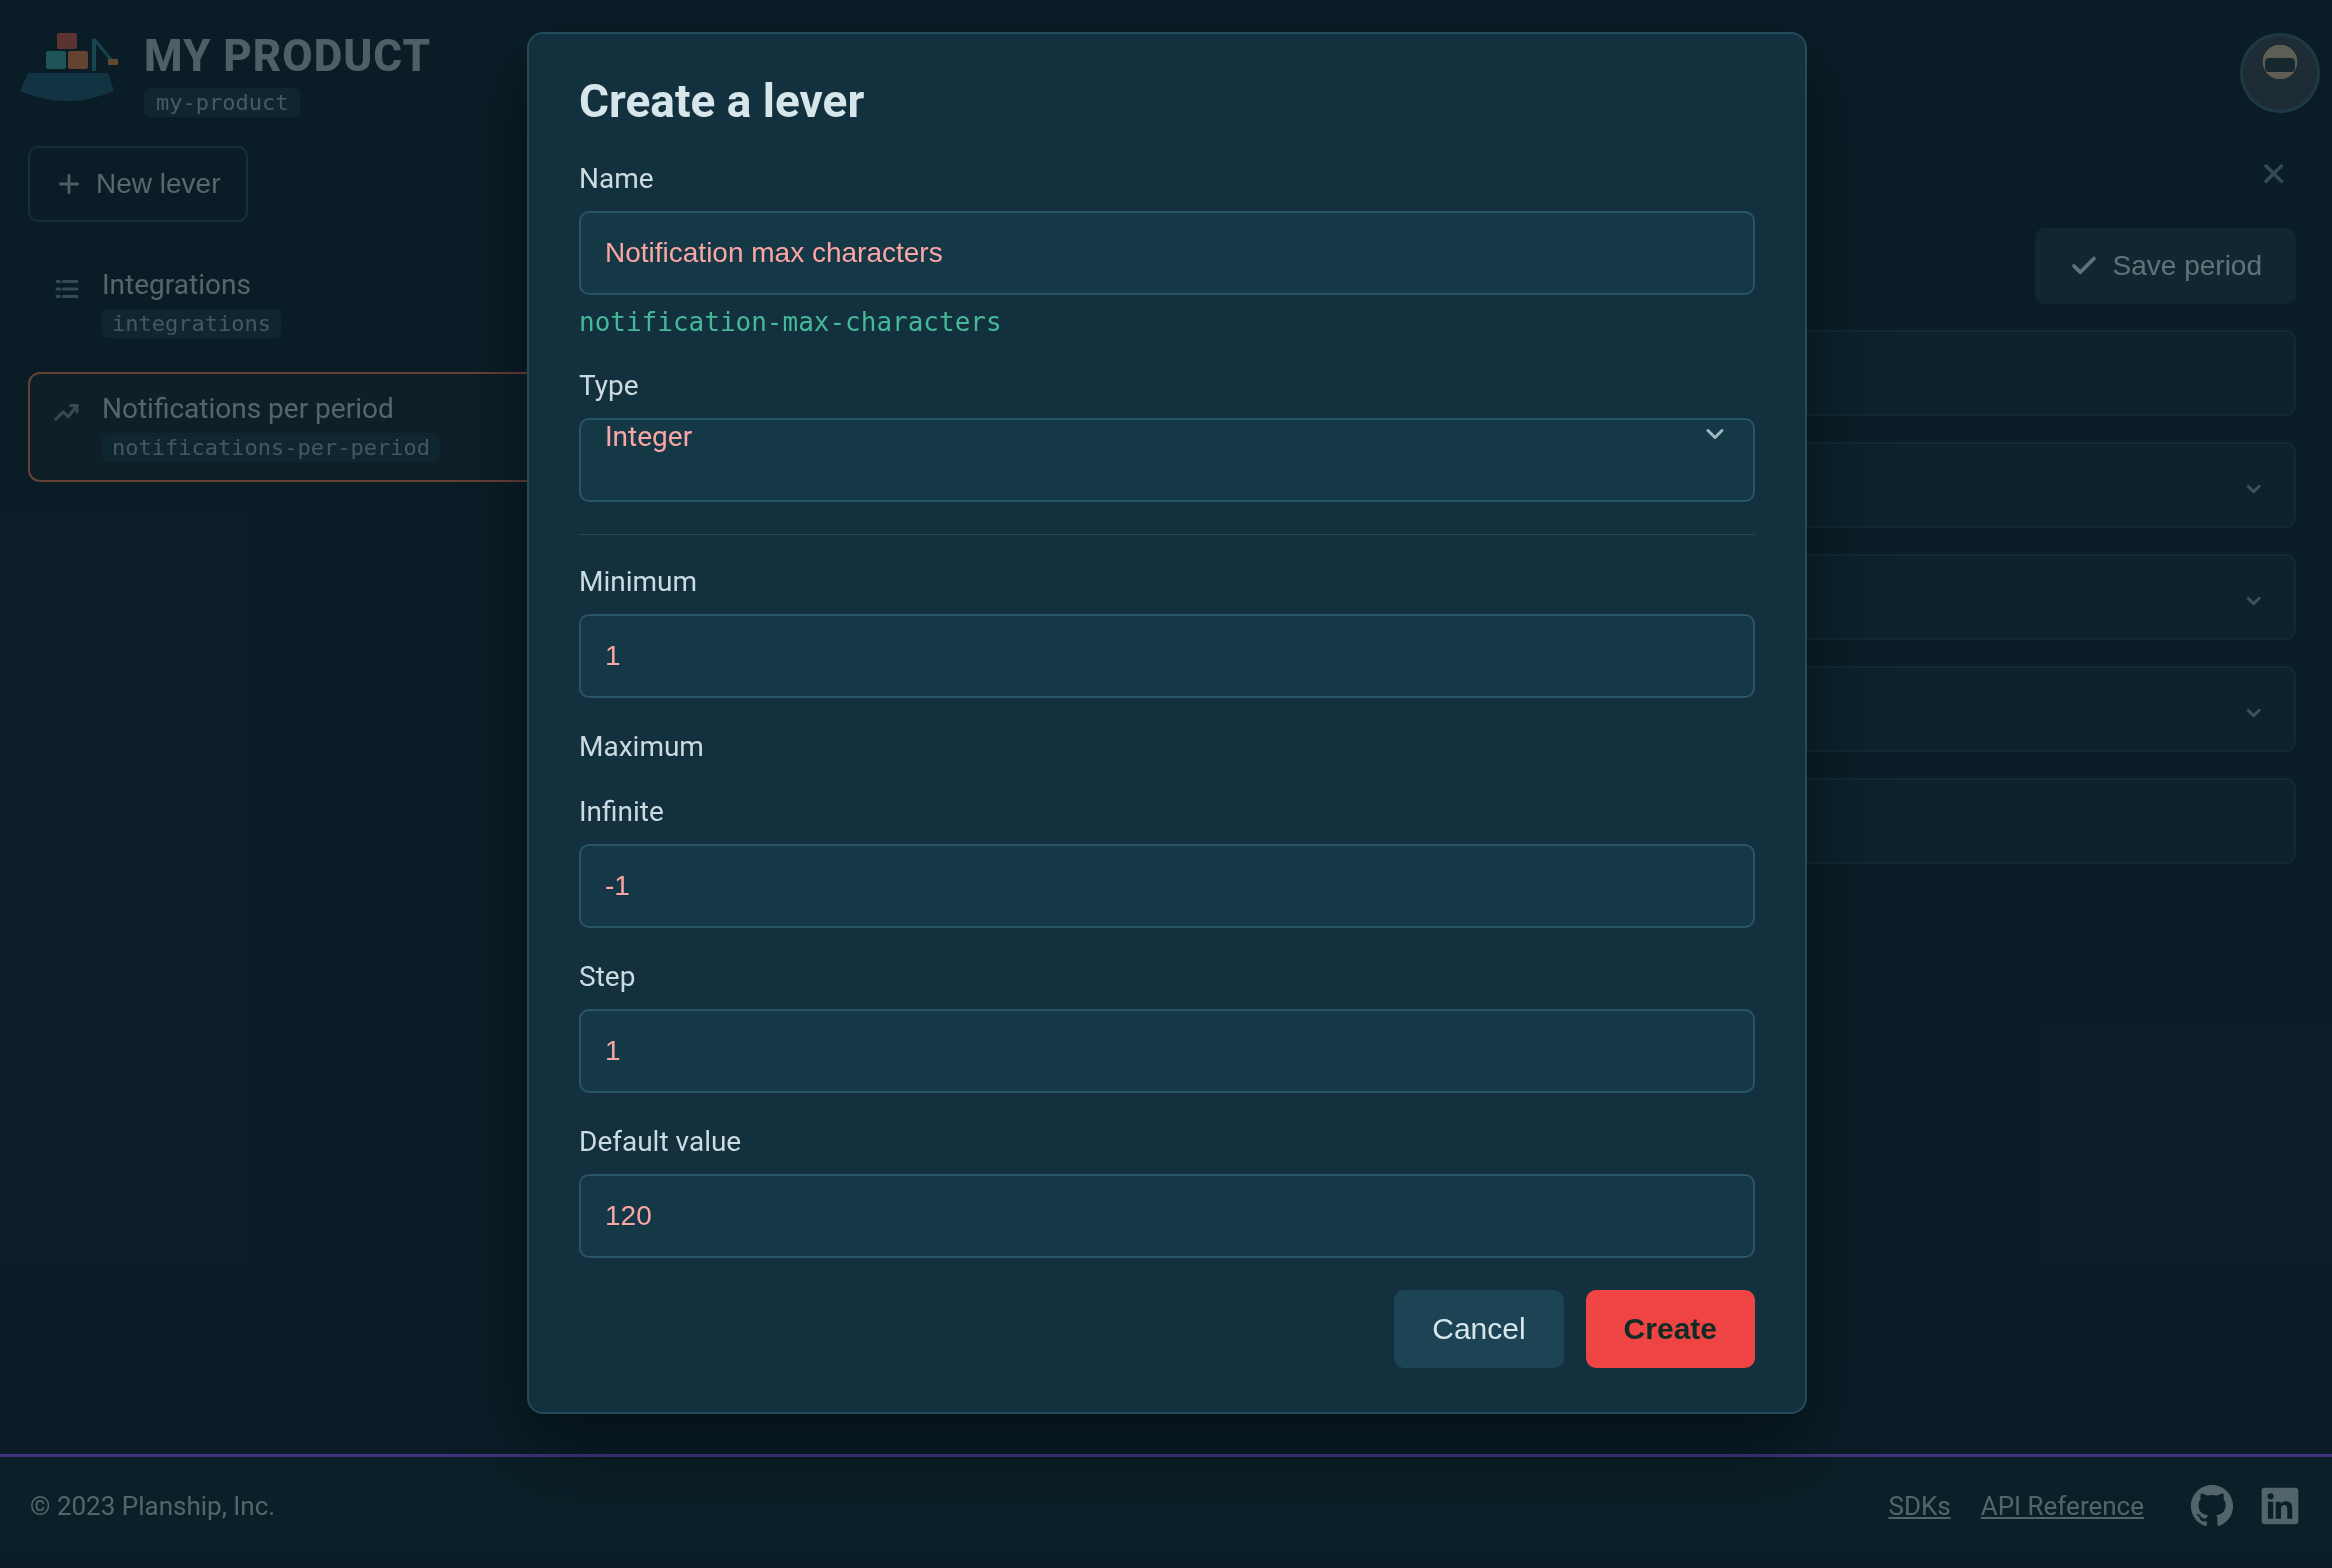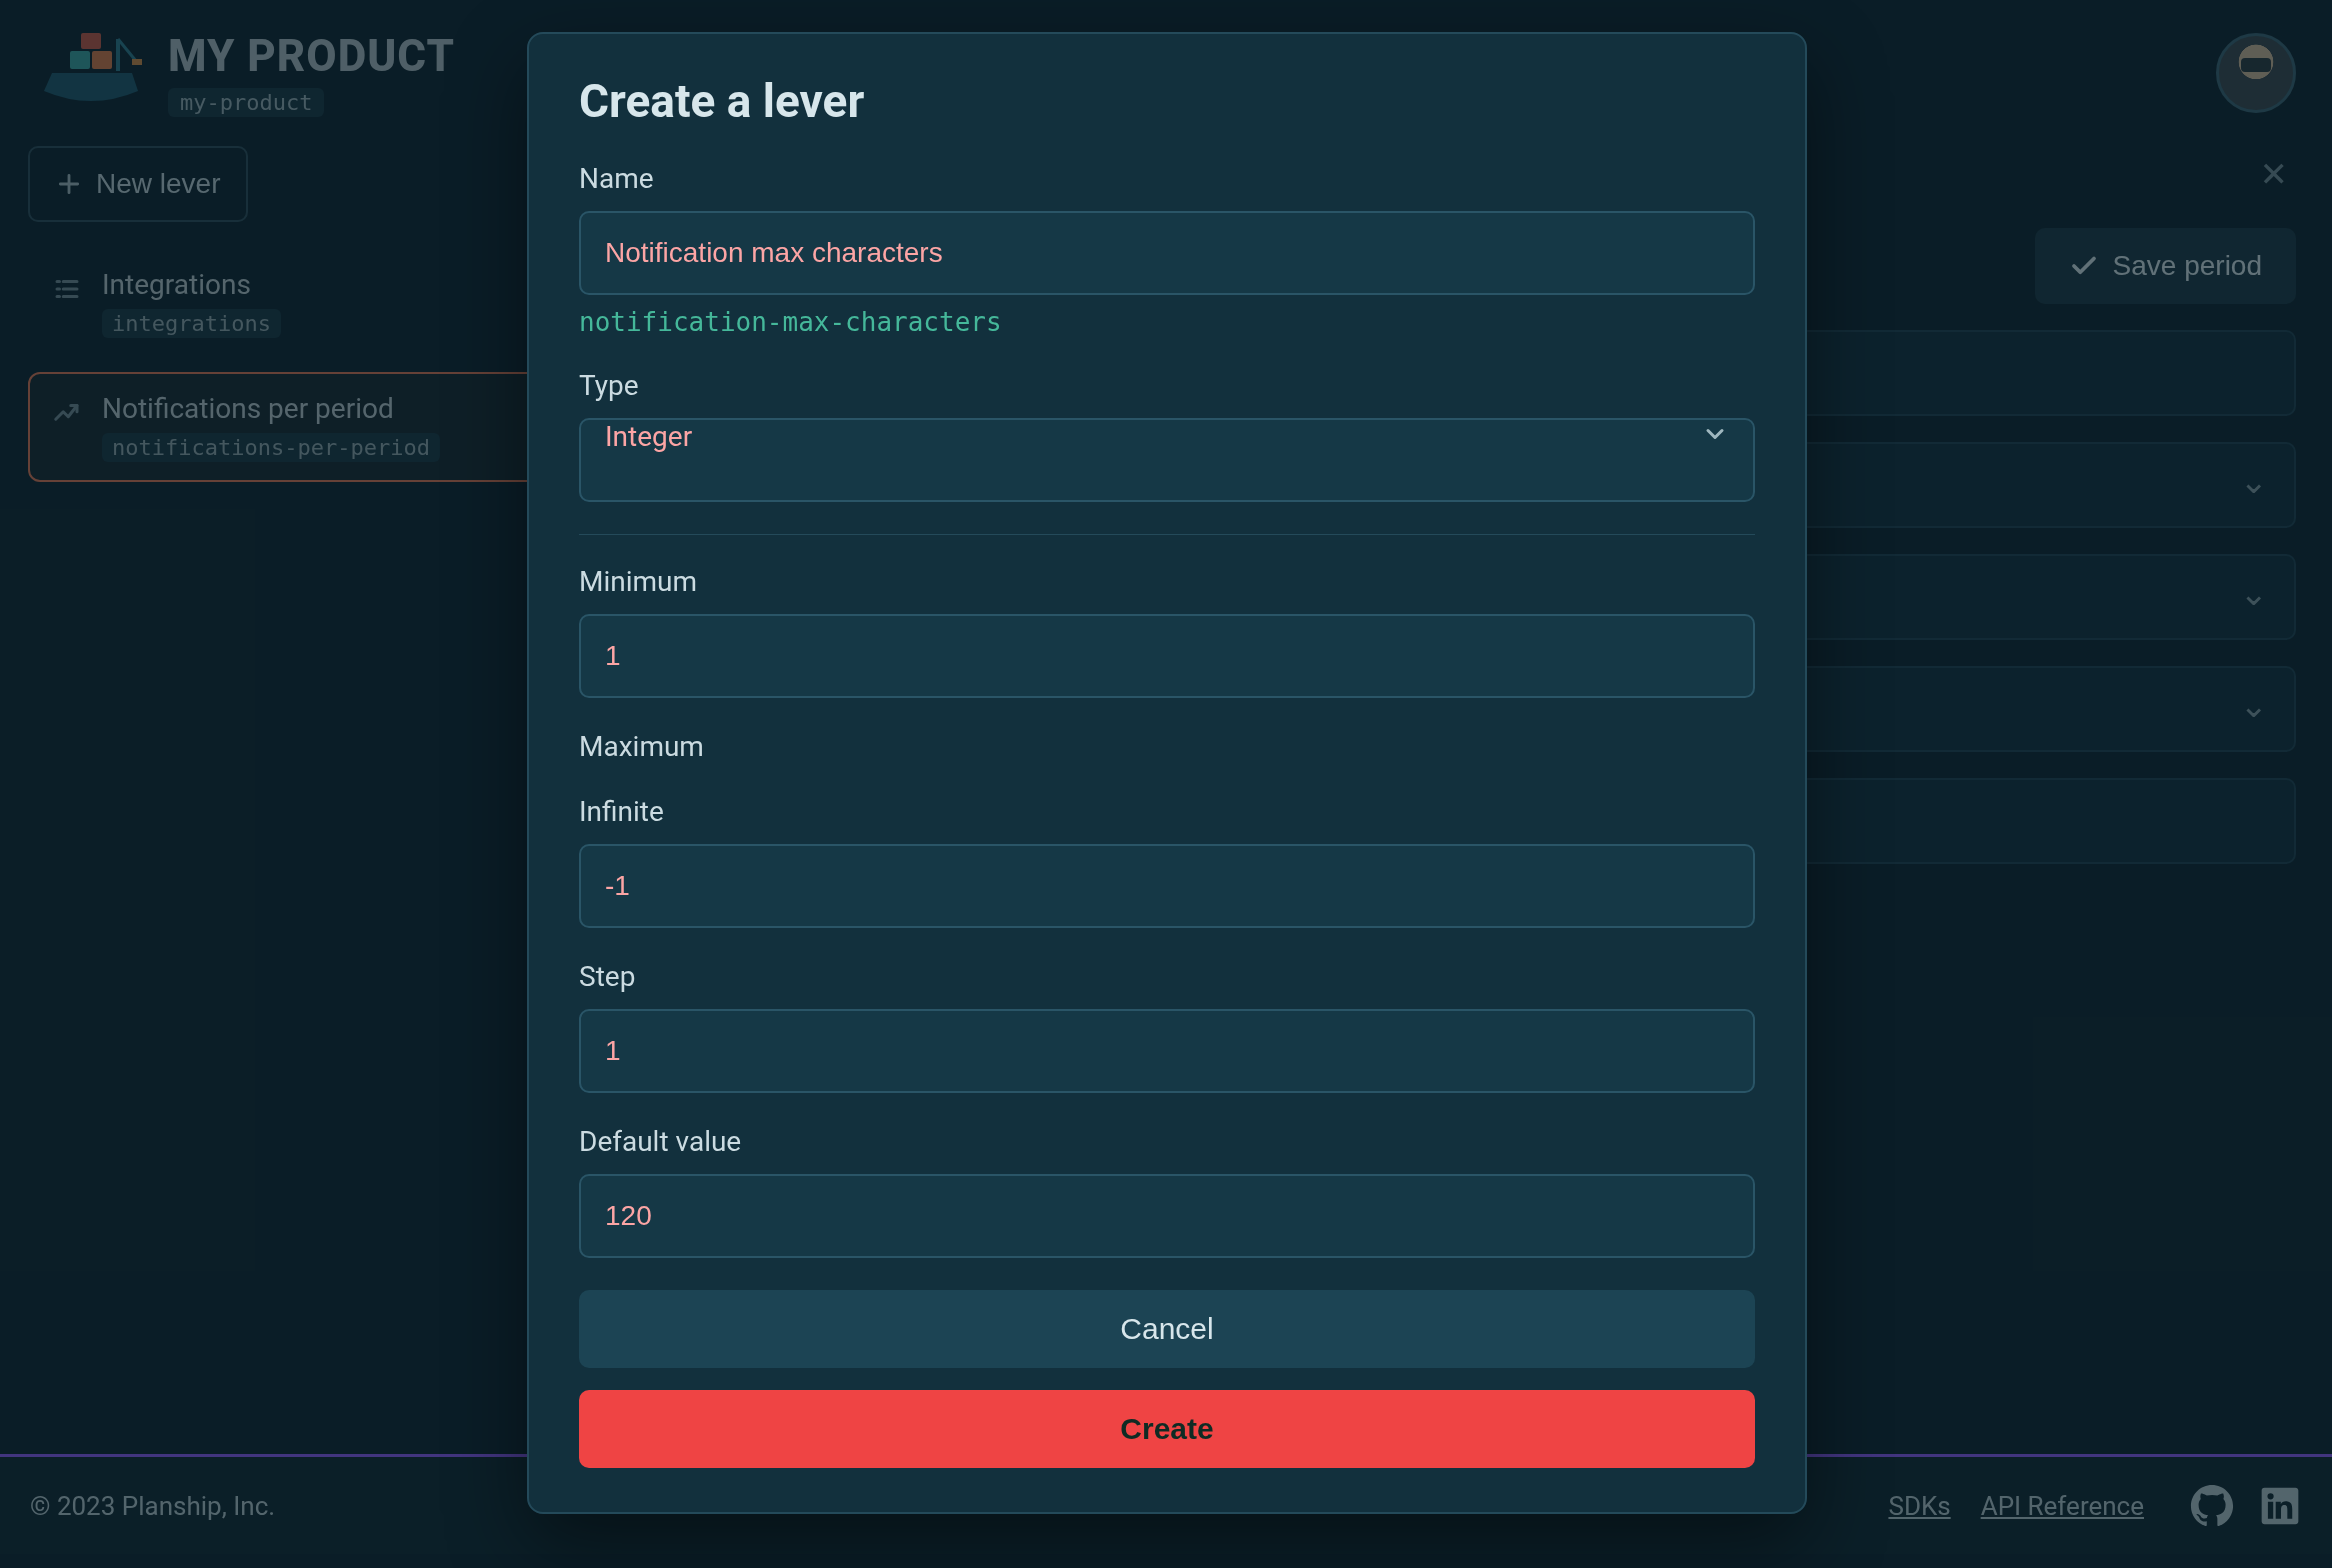--- a/index.html
+++ b/index.html
@@ -11,21 +11,21 @@
     font-size: 24px;
     position: relative;
     overflow: hidden;
   }
 
   
   .app-header {
     display: flex;
     align-items: center;
     justify-content: space-between;
-    padding: 20px 36px;
+    padding: 20px 12px;
     height: 146px;
   }
   .product-left { display: flex; align-items: center; gap: 22px; }
   .logo-box { width: 110px; height: 80px; position: relative; }
   .product-title-wrap { display: flex; flex-direction: column; gap: 6px; }
   .product-title {
     font-size: 44px; font-weight: 800; letter-spacing: 1px;
     color: #a7b8c0;
   }
   .product-slug-badge {
@@ -137,21 +137,21 @@
     font-size:28px; padding:0 24px;
     outline:none;
   }
   .select-box { display:flex; align-items:flex-start; justify-content:space-between; cursor:pointer;}
   .slug-text {
     font-family: ui-monospace, Menlo, monospace;
     color:#45b89a; font-size:26px; margin-top:12px;
   }
   .hr { border:none; border-top:1px solid #244a5a; margin: 6px 0 30px 0;}
 
-  .modal-actions { display:flex; justify-content:flex-end; gap:22px; margin-top:6px;flex-direction:column;}
+  .modal-actions { display:flex; justify-content:flex-end; gap:22px; margin-top:6px;}
   .btn {
     border:none; border-radius:10px; padding:22px 38px;
     font-size:30px; cursor:pointer;
   }
   .btn-cancel { background:#1c4454; color:#d7e6eb; }
   .btn-create { background:#ef4444; color:#0f2b24; font-weight:600;}
 
   
   svg { display:block; }
 </style>

